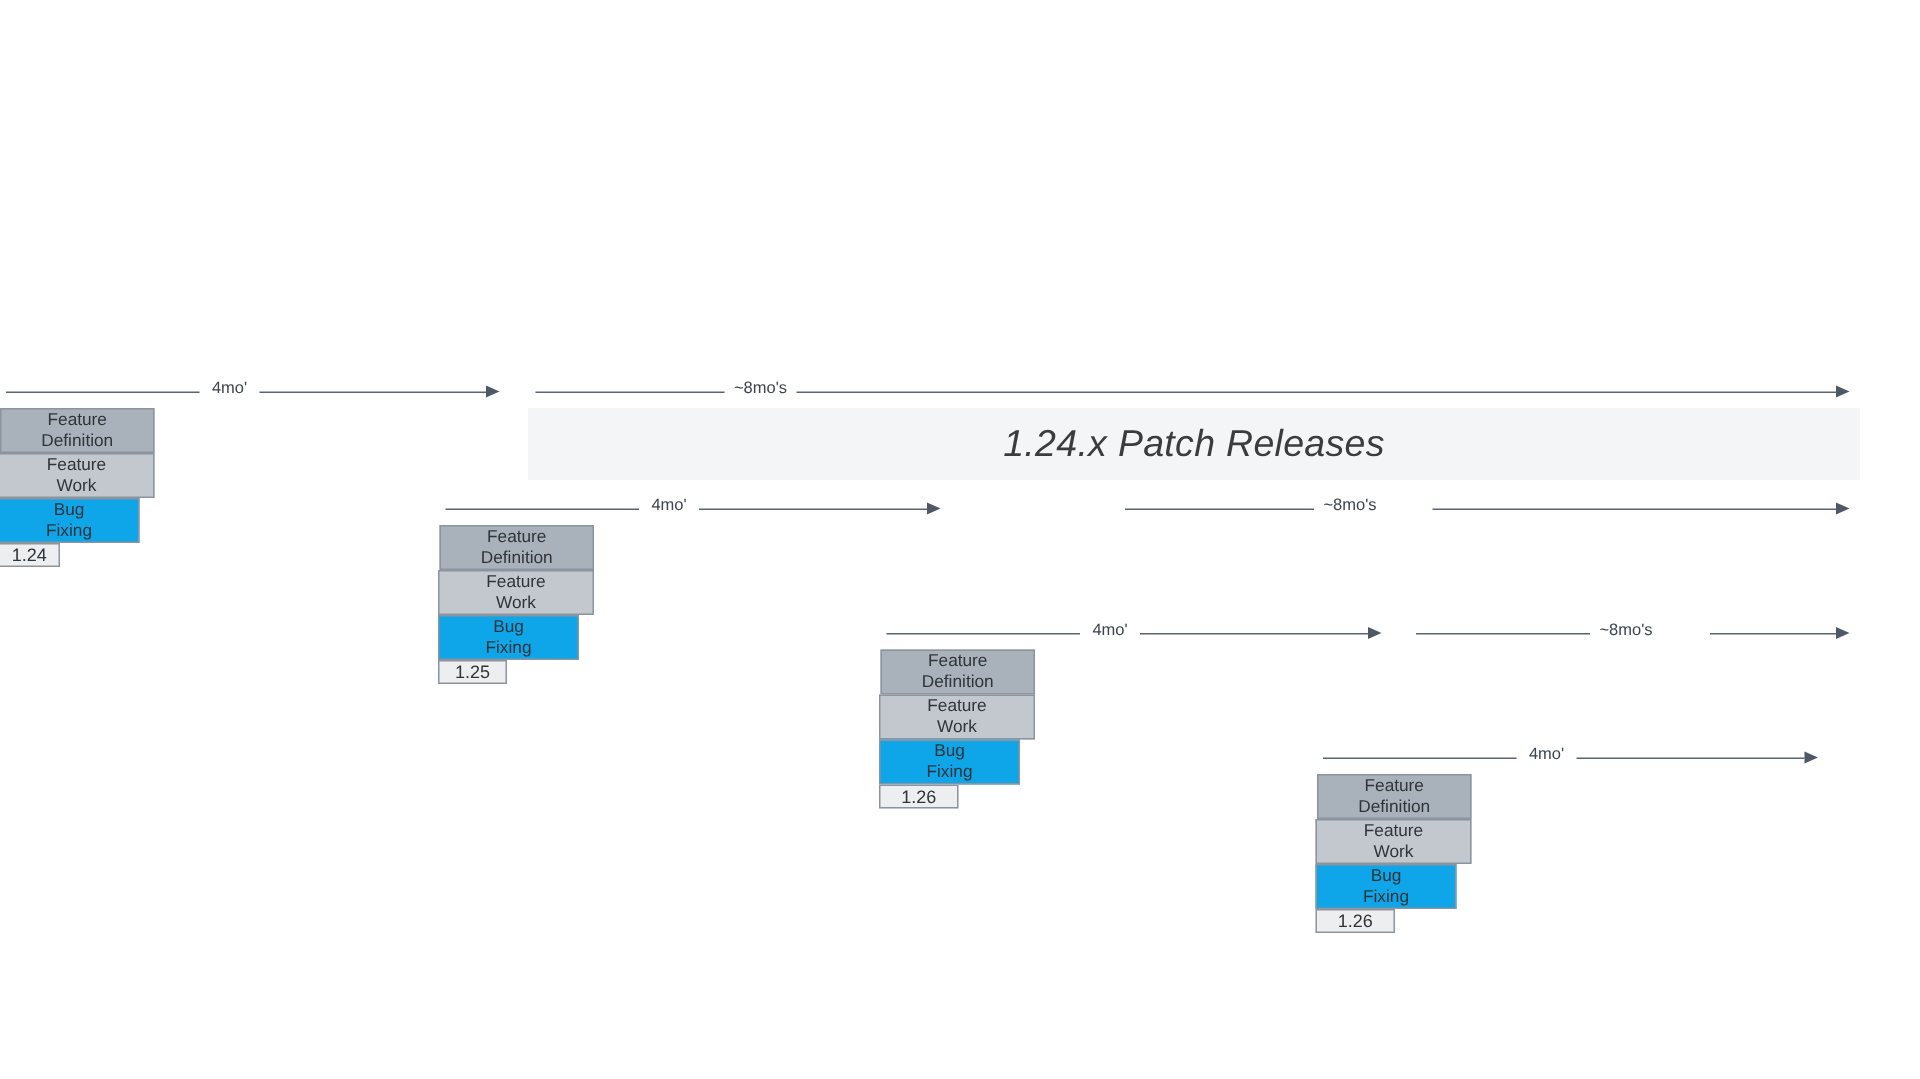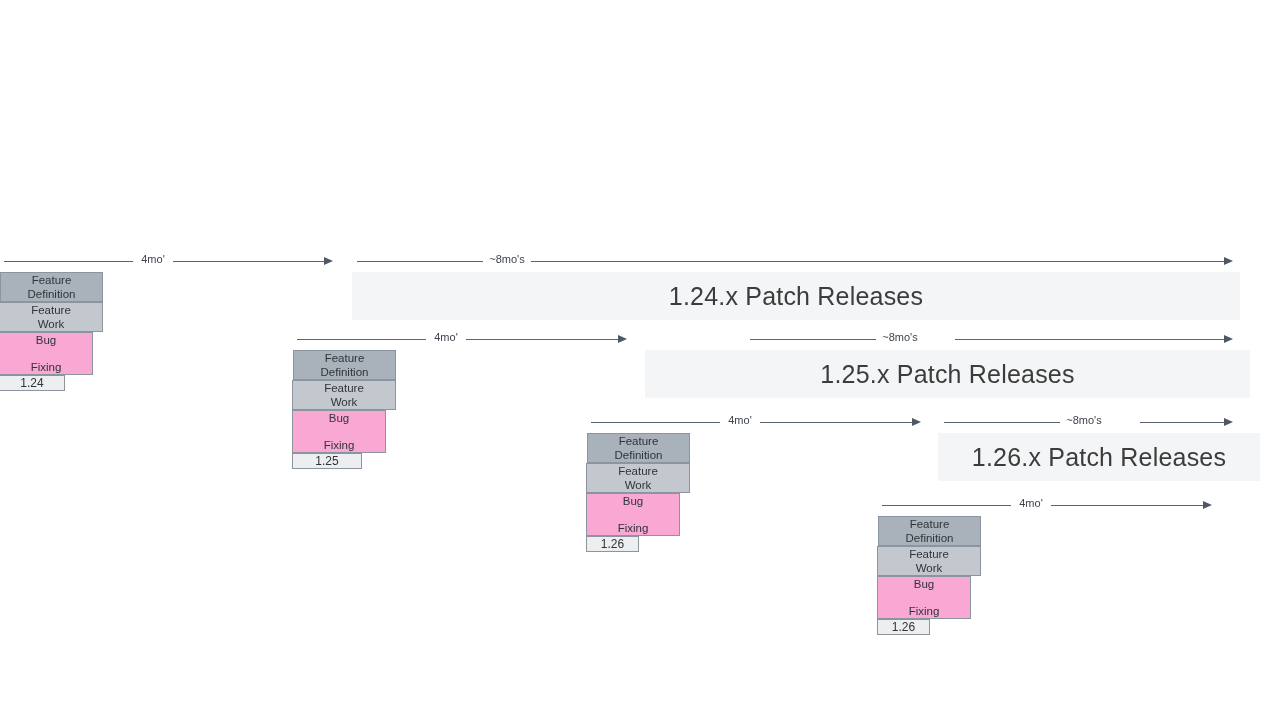--- a/index.html
+++ b/index.html
@@ -31,20 +31,21 @@
 
   
   .patch-bar {
     position: absolute;
     top: 0;
     height: 48px;
     background: #f4f5f6;
     display: flex;
     align-items: center;
     justify-content: center;
+    font-style: italic;
   }
   .patch-label {
     font-size: 25px;
     color: #3c3c3c;
     font-weight: 400;
     letter-spacing: 0.2px;
     white-space: nowrap;
     font-family: "Liberation Sans", sans-serif;
   }
 
@@ -68,21 +69,21 @@
     line-height: 14px;
     color: #2f3438;
     text-align: center;
     white-space: nowrap;
     margin-left: -1px;
   }
   .phase:first-child { margin-left: 0; }
 
   .phase-def   { background: #a9b1bb; }
   .phase-work  { background: #c3c8ce; }
-  .phase-bug   { background: #f9a8d4; gap: 13px; }
+  .phase-bug   { background: #0ea5e9; }
   .phase-ver   { background: #eceef0; font-size: 12px; }
 
   
   .arrow-band {
     position: absolute;
     height: 22px;
     padding-left: 24px;
   }
   .arrow-line {
     position: absolute;
@@ -138,80 +139,74 @@
         <span>Definition</span>
       </div>
       <div class="phase phase-work" style="width:104px;">
         <span>Feature</span>
         <span>Work</span>
       </div>
       <div class="phase phase-bug" style="width:94px;">
         <span>Bug</span>
         <span>Fixing</span>
       </div>
-      <div class="phase phase-ver" style="width:66px;">
+      <div class="phase phase-ver" style="width:41px;">
         <span>1.24</span>
       </div>
     </div>
   </div>
 
   <div class="release-row" style="left:0px; top:350px; width:1280px;">
 
     <div class="arrow-band" style="left:0px; top:-22px; width:1280px;">
       <div class="arrow-line" style="left:297px; width:129px;"></div>
       <div class="arrow-label" style="left:426px; width:40px;">4mo'</div>
       <div class="arrow-line" style="left:466px; width:152px;"></div>
       <div class="arrow-head" style="left:618px;"></div>
 
       <div class="arrow-line" style="left:750px; width:126px;"></div>
       <div class="arrow-label" style="left:876px; width:48px;">~8mo's</div>
       <div class="arrow-line" style="left:955px; width:269px;"></div>
       <div class="arrow-head" style="left:1224px;"></div>
     </div>
 
-    <div class="patch-bar" style="left:645px; width:605px;">
-      <span class="patch-label">1.25.x Patch Releases</span>
-    </div>
 
     <div class="phases" style="left:293px; width:352px;">
       <div class="phase phase-def" style="width:103px;">
         <span>Feature</span>
         <span>Definition</span>
       </div>
       <div class="phase phase-work" style="width:104px;">
         <span>Feature</span>
         <span>Work</span>
       </div>
       <div class="phase phase-bug" style="width:94px;">
         <span>Bug</span>
         <span>Fixing</span>
       </div>
-      <div class="phase phase-ver" style="width:70px;">
+      <div class="phase phase-ver" style="width:46px;">
         <span>1.25</span>
       </div>
     </div>
   </div>
 
   <div class="release-row" style="left:0px; top:433px; width:1280px;">
 
     <div class="arrow-band" style="left:0px; top:-22px; width:1280px;">
       <div class="arrow-line" style="left:591px; width:129px;"></div>
       <div class="arrow-label" style="left:720px; width:40px;">4mo'</div>
       <div class="arrow-line" style="left:760px; width:152px;"></div>
       <div class="arrow-head" style="left:912px;"></div>
 
       <div class="arrow-line" style="left:944px; width:116px;"></div>
       <div class="arrow-label" style="left:1060px; width:48px;">~8mo's</div>
       <div class="arrow-line" style="left:1140px; width:84px;"></div>
       <div class="arrow-head" style="left:1224px;"></div>
     </div>
 
-    <div class="patch-bar" style="left:938px; width:322px;">
-      <span class="patch-label">1.26.x Patch Releases</span>
-    </div>
 
     <div class="phases" style="left:587px; width:352px;">
       <div class="phase phase-def" style="width:103px;">
         <span>Feature</span>
         <span>Definition</span>
       </div>
       <div class="phase phase-work" style="width:104px;">
         <span>Feature</span>
         <span>Work</span>
       </div>

